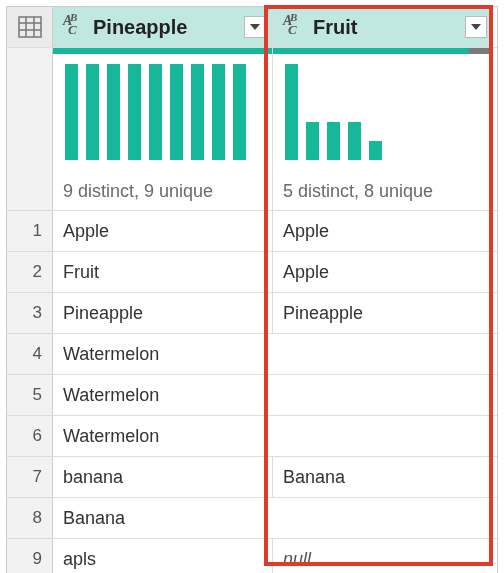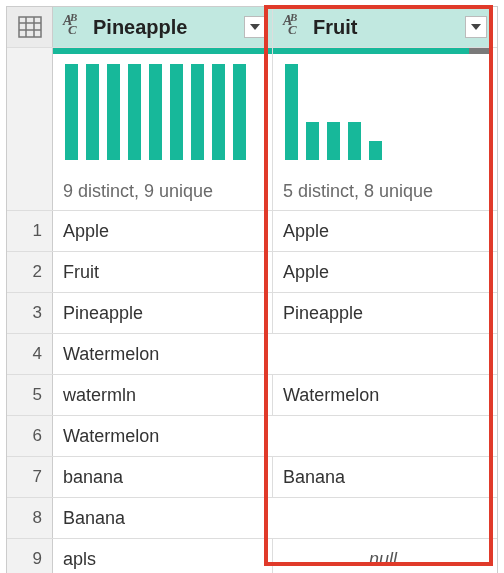--- a/index.html
+++ b/index.html
@@ -128,21 +128,21 @@
   .dist-label {
     color: #6a6a6a;
     font-size: 18px;
     margin-top: 21px;
   }
 
   .null {
     font-style: italic;
     color: #555;
     width: 100%;
-    text-align: center;
+    text-align: left;
   }
 
   .highlight-box {
     position: absolute;
     border: 4px solid #e03a2a;
     pointer-events: none;
     left: 264px;
     top: 5px;
     width: 229px;
     height: 561px;
@@ -250,21 +250,20 @@
         <div class="rownum-col">3</div>
         <div class="col col-q">Pineapple</div>
         <div class="col col-f">Pineapple</div>
       </div>
       <div class="row">
         <div class="rownum-col">4</div>
         <div class="col col-f">Watermelon</div>
       </div>
       <div class="row">
         <div class="rownum-col">5</div>
-        <div class="col col-q">watermln</div>
         <div class="col col-f">Watermelon</div>
       </div>
       <div class="row">
         <div class="rownum-col">6</div>
         <div class="col col-f">Watermelon</div>
       </div>
       <div class="row">
         <div class="rownum-col">7</div>
         <div class="col col-q">banana</div>
         <div class="col col-f">Banana</div>

